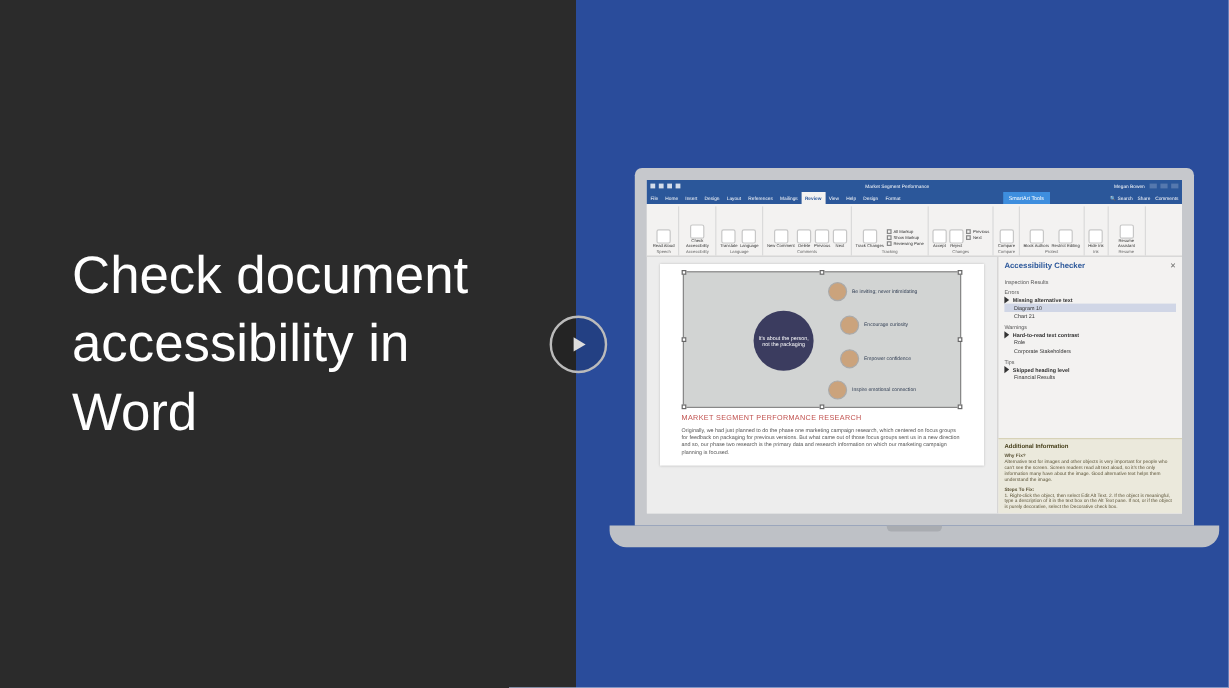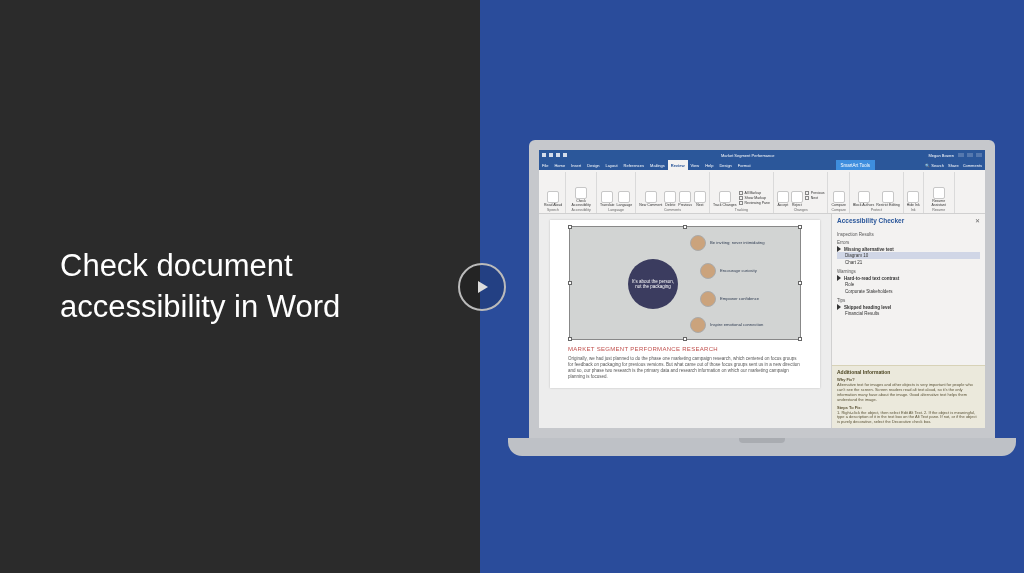--- a/index.html
+++ b/index.html
@@ -5,21 +5,21 @@
   * { box-sizing: border-box; margin: 0; padding: 0; }
   html, body { width: 1024px; height: 573px; overflow: hidden; font-family: "Segoe UI", Arial, sans-serif; }
   body { display: flex; }
 
   .left-panel {
     width: 480px; height: 573px; background: #2B2B2B;
     display: flex; flex-direction: column; justify-content: center;
     padding-left: 60px;
   }
   .title {
-    color: #fff; font-size: 31px; font-weight: 300; line-height: 1.3;
+    color: #fff; font-size: 44px; font-weight: 300; line-height: 1.3;
     max-width: 360px;
   }
 
   .right-panel {
     flex: 1; height: 573px; background: #2A4C9B;
     position: relative;
     display: flex; align-items: center; justify-content: center;
   }
 
   .play-button {

